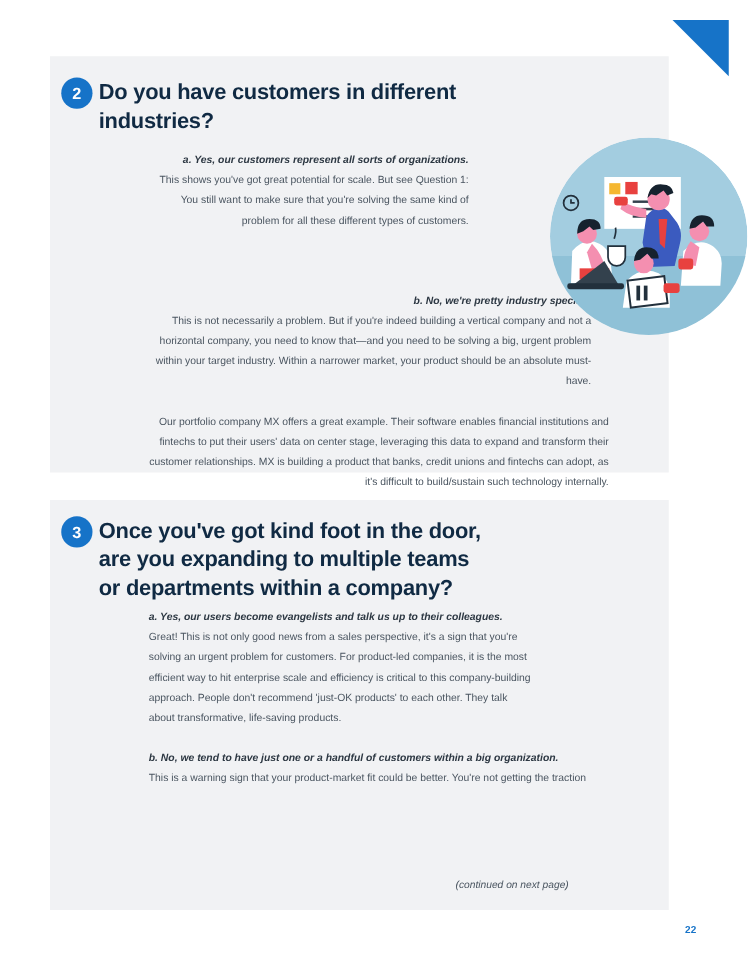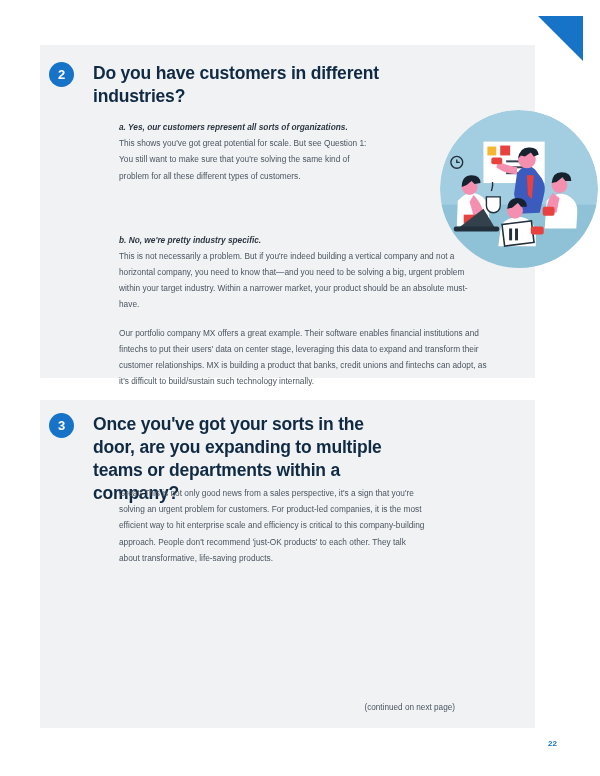--- a/index.html
+++ b/index.html
@@ -61,63 +61,64 @@
     font-size: 13px;
     font-weight: bold;
     display: flex;
     align-items: center;
     justify-content: center;
     line-height: 1;
   }
 
   .q-title {
     flex: 1 1 auto;
-    margin-left: 19px;
+    margin-left: 5px;
     padding-right: 145px;
     color: #102a43;
     font-size: 17.5px;
     font-weight: bold;
     line-height: 1.32;
     letter-spacing: -0.2px;
   }
 
   
   .q-body {
     position: absolute;
     left: 79px;
     right: 0;
     color: #4a5560;
     font-size: 8.3px;
     line-height: 1.95;
   }
-  #panel-q2 .q-body { top: 74px; }
+  #panel-q2 .q-body { top: 74px; text-align: right; }
   #panel-q3 .q-body { top: 85px; }
 
   .para {
     margin: 0 0 12px 0;
     padding-right: 25px;
   }
   .para.narrow   { padding-right: 160px; }
   .para.medium   { padding-right: 110px; }
   .para.wide     { padding-right: 62px; margin-top: 48px; }
   .para.full     { padding-right: 48px; }
-  .para:last-child { margin-bottom: 0; }
+  .para:last-child { margin-bottom: 0; margin-top: 16px; }
 
   .lead {
     display: block;
     font-style: italic;
     font-weight: bold;
     color: #2c3742;
   }
 
   .continued {
     position: absolute;
     right: 80px;
     bottom: 16px;
     font-size: 8.2px;
+    font-style: italic;
     color: #4a5560;
   }
 
   
   .page-number {
     position: absolute;
     right: 43px;
     bottom: 28px;
     font-size: 8px;
     font-weight: bold;
@@ -207,26 +208,31 @@
       <circle cx="17" cy="53" r="6" fill="none" stroke="#22303c" stroke-width="1.4"></circle>
       <path d="M17 50 v3 h3" stroke="#22303c" stroke-width="1.4" fill="none"></path>
     </svg>
   </div>
 </div>
 
 <div class="panel" id="panel-q3">
 
   <div class="q-head">
     <div class="q-badge">3</div>
-    <div class="q-title">Once you've got your sorts in the door, are you expanding to multiple teams or departments within a company?</div>
+    <div class="q-title">Once you've got kind foot in the door, are you expanding to multiple teams or departments within a company?</div>
   </div>
 
   <div class="q-body">
     <p class="para medium">
+      <span class="lead">a. Yes, our users become evangelists and talk us up to their colleagues.</span>
       <span>Great! This is not only good news from a sales perspective, it's a sign that you're solving an urgent problem for customers. For product-led companies, it is the most efficient way to hit enterprise scale and efficiency is critical to this company-building approach. People don't recommend 'just-OK products' to each other. They talk about transformative, life-saving products.</span>
     </p>
+    <p class="para full">
+      <span class="lead">b. No, we tend to have just one or a handful of customers within a big organization.</span>
+      <span>This is a warning sign that your product-market fit could be better. You're not getting the traction</span>
+    </p>
   </div>
 
   <div class="continued">(continued on next page)</div>
 
 </div>
 
 <div class="page-number">22</div>
 
 </body></html>

